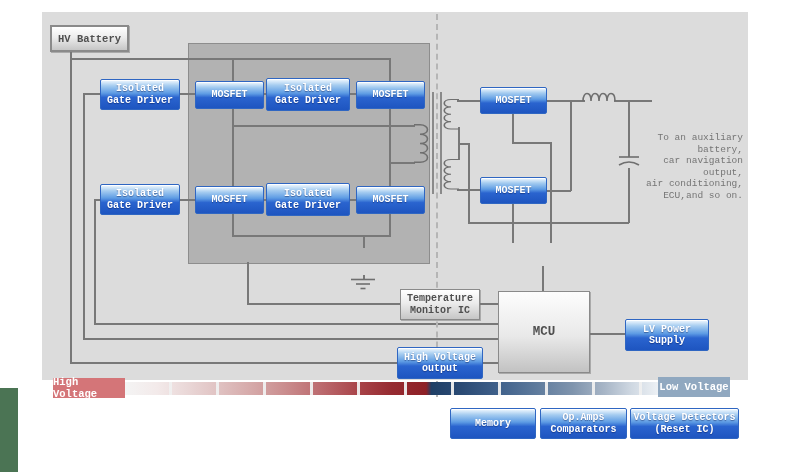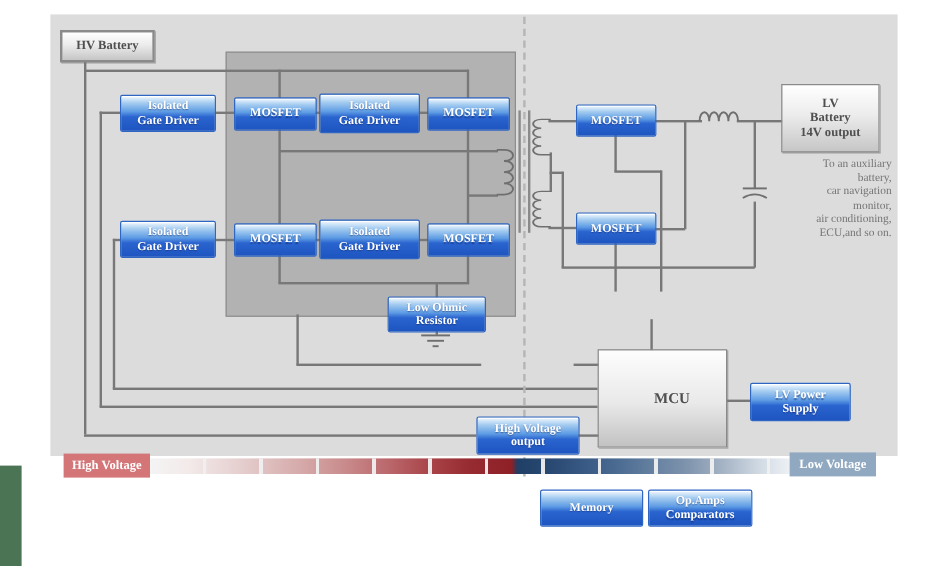--- a/index.html
+++ b/index.html
@@ -1,33 +1,33 @@
 <!DOCTYPE html>
 <html><head>
 <meta charset="utf-8">
 <style>
   html,body{margin:0;padding:0;background:#fff;}
   .stage{position:relative;width:790px;height:472px;background:#ffffff;overflow:hidden;
-         font-family:Liberation Serif, serif;}
+         font-family:Liberation Mono, monospace;}
   .canvas{position:absolute;left:42px;top:12px;width:706px;height:368px;background:#dcdcdc;}
   .inner{position:absolute;left:188px;top:43px;width:240px;height:219px;background:#b2b2b2;border:1px solid #8d8d8d;}
   .wh{position:absolute;height:1.5px;background:#787878;}
   .wv{position:absolute;width:1.5px;background:#787878;}
   .core{background:#8a8a8a;}
   .dash{position:absolute;left:436px;top:14px;height:383px;width:0;border-left:2px dashed #b5b5b5;}
   .bb{position:absolute;display:flex;flex-direction:column;align-items:center;justify-content:center;
       background:linear-gradient(180deg,#f4faff 0%,#a5ccf0 20%,#5e9ce4 45%,#2a64cf 60%,#1e55c0 100%);
       border:1px solid #2f66c2;border-radius:2px;color:#fff;font-weight:bold;font-size:10px;line-height:11.5px;
       text-align:center;text-shadow:0 1px 1px rgba(0,20,80,.45);box-shadow:inset 0 1px 0 rgba(255,255,255,.85);}
   .gb{position:absolute;display:flex;flex-direction:column;align-items:center;justify-content:center;
       background:linear-gradient(180deg,#ffffff 0%,#ececec 45%,#c6c6c6 100%);
       border:1px solid #8a8a8a;color:#4f4f4f;font-weight:bold;font-size:10.5px;line-height:12px;
       text-align:center;box-shadow:1px 1px 0 rgba(120,120,120,.5);}
   .gb.thick{border-width:2px;}
-  .big{font-size:12.5px;padding-left:16px;}
+  .big{font-size:12.5px;}
   .note{position:absolute;left:645px;top:132px;width:98px;color:#757575;font-size:9.5px;line-height:11.5px;text-align:right;}
   .note span{display:block;}
   .bar{position:absolute;left:125px;top:382px;width:533px;height:13px;
        background:linear-gradient(90deg,#f4f4f4 0%,#f3eaea 6%,#e9d6d6 12%,#dfc0c0 18%,#d5a8a8 24%,#ca8d8e 30%,
        #bb696d 37%,#a84348 44%,#962b31 50%,#8e2026 56.5%,#1f3f66 57.5%,#2a4a74 63%,#3f608a 70%,#5d7a9c 77%,
        #7f94ad 84%,#a8b6c7 90%,#cfd8e2 95%,#edf1f5 100%);}
   .bar .seg{position:absolute;inset:0;background:repeating-linear-gradient(90deg,rgba(255,255,255,0) 0 44px,rgba(240,240,240,.95) 44px 47px);}
   .tag{position:absolute;height:20px;display:flex;align-items:center;justify-content:center;
        color:#fff;font-weight:bold;font-size:10.5px;}
   .hvtag{left:53px;top:378px;width:72px;background:#d47578;}
@@ -115,28 +115,27 @@
     <path d="M0 1.5 H24"></path>
       <path d="M5 6 H19"></path>
       <path d="M9.5 10.5 H14.5"></path>
   </svg>
 
   <div class="dash"></div>
 
   <div class="gb thick" style="left:50px;top:25px;width:75px;height:23px">
     <span>HV Battery</span>
   </div>
+  <div class="gb" style="left:400px;top:289px;width:78px;height:29px;font-size:10px">
+    <span>Temperature</span>
+    <span>Monitor IC</span>
+  </div>
   <div class="gb big" style="left:498px;top:291px;width:90px;height:80px;background:linear-gradient(180deg,#fdfdfd 0%,#e9e9e9 55%,#c2c2c2 100%)">
     <span>MCU</span>
   </div>
-  <div class="gb" style="left:651px;top:70px;width:80px;height:55px">
-    <span>LV</span>
-    <span>Battery</span>
-    <span>14V output</span>
-  </div>
 
   <div class="bb" style="left:100px;top:79px;width:78px;height:29px">
     <span>Isolated</span>
     <span>Gate Driver</span>
   </div>
   <div class="bb" style="left:100px;top:184px;width:78px;height:29px">
     <span>Isolated</span>
     <span>Gate Driver</span>
   </div>
   <div class="bb" style="left:195px;top:81px;width:67px;height:26px">
@@ -160,38 +159,34 @@
     <span>MOSFET</span>
   </div>
 
   <div class="bb" style="left:480px;top:87px;width:65px;height:25px">
     <span>MOSFET</span>
   </div>
   <div class="bb" style="left:480px;top:177px;width:65px;height:25px">
     <span>MOSFET</span>
   </div>
 
-  <div class="bb" style="left:323px;top:247px;width:80px;height:28px">
-    <span>Low Ohmic</span>
-    <span>Resistor</span>
-  </div>
   <div class="bb" style="left:397px;top:347px;width:84px;height:30px">
     <span>High Voltage</span>
     <span>output</span>
   </div>
   <div class="bb" style="left:625px;top:319px;width:82px;height:30px">
     <span>LV Power</span>
     <span>Supply</span>
   </div>
 
   <div class="note">
     <span>To an auxiliary</span>
     <span>battery,</span>
     <span>car navigation</span>
-    <span>monitor,</span>
+    <span>output,</span>
     <span>air conditioning,</span>
     <span>ECU,and so on.</span>
   </div>
 
   <div class="bar">
       <div class="seg"></div>
     </div>
   <div class="tag hvtag">
     <span>High Voltage</span>
   </div>
@@ -199,15 +194,19 @@
     <span>Low Voltage</span>
   </div>
 
   <div class="bb" style="left:450px;top:408px;width:84px;height:29px">
     <span>Memory</span>
   </div>
   <div class="bb" style="left:540px;top:408px;width:85px;height:29px">
     <span>Op.Amps</span>
     <span>Comparators</span>
   </div>
+  <div class="bb" style="left:630px;top:408px;width:107px;height:29px">
+    <span>Voltage Detectors</span>
+    <span>(Reset IC)</span>
+  </div>
 
   <div class="green"></div>
 </div>
 
 </body></html>

